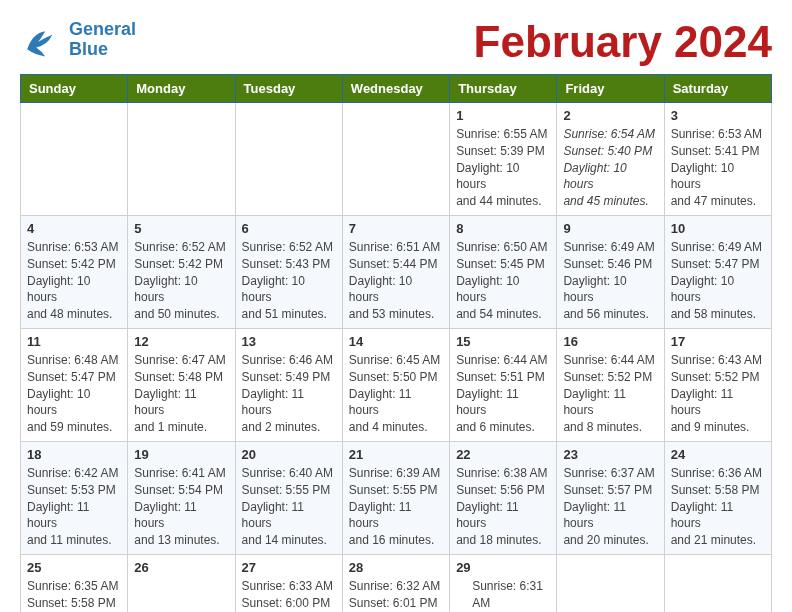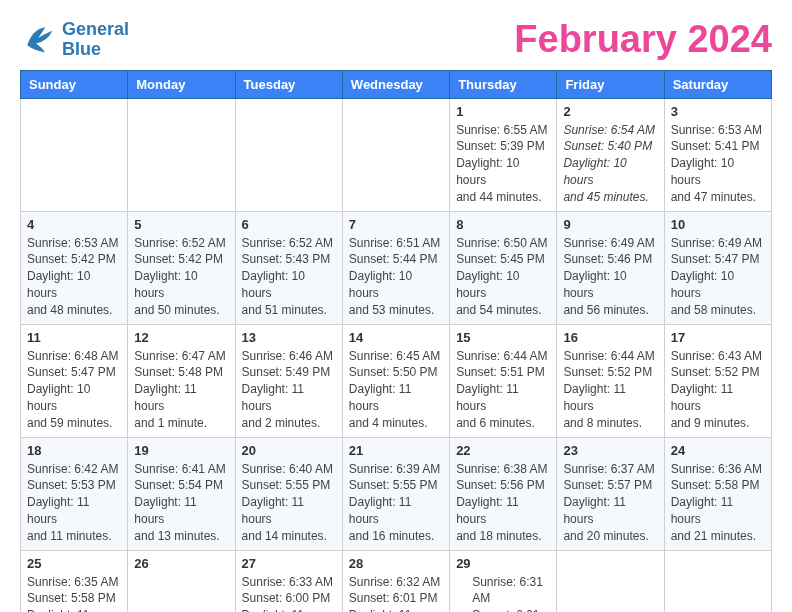--- a/index.html
+++ b/index.html
@@ -11,57 +11,57 @@
       padding: 20px;
     }
     .header {
       display: flex;
       align-items: flex-start;
       justify-content: space-between;
       margin-bottom: 10px;
     }
     .logo {
       display: flex;
-      align-items: flex-start;
-      gap: 6px;
+      align-items: flex-end;
+      gap: 13px;
     }
     .logo-text {
       font-size: 18px;
       font-weight: bold;
       color: #333;
       line-height: 1.1;
     }
     .logo-text span {
       color: #2e7ab6;
     }
     .logo-bird {
       width: 36px;
       height: 36px;
     }
     .title-block {
       text-align: right;
     }
     .month-title {
-      font-size: 38px;
+      font-size: 44px;
       font-weight: bold;
-      color: #ec4899;
+      color: #b91c1c;
       line-height: 1;
     }
     .location {
       font-size: 15px;
       color: #555;
       margin-top: 4px;
     }
     .calendar {
       width: 100%;
       border-collapse: collapse;
       border: 1px solid #ccc;
     }
     .calendar th {
-      background: #3b82f6;
+      background: #4d7c0f;
       color: #fff;
       font-size: 13px;
       font-weight: bold;
       text-align: left;
       padding: 6px 8px;
       border: 1px solid #2568a0;
     }
     .calendar td {
       vertical-align: top;
       border: 1px solid #d0d0d0;

